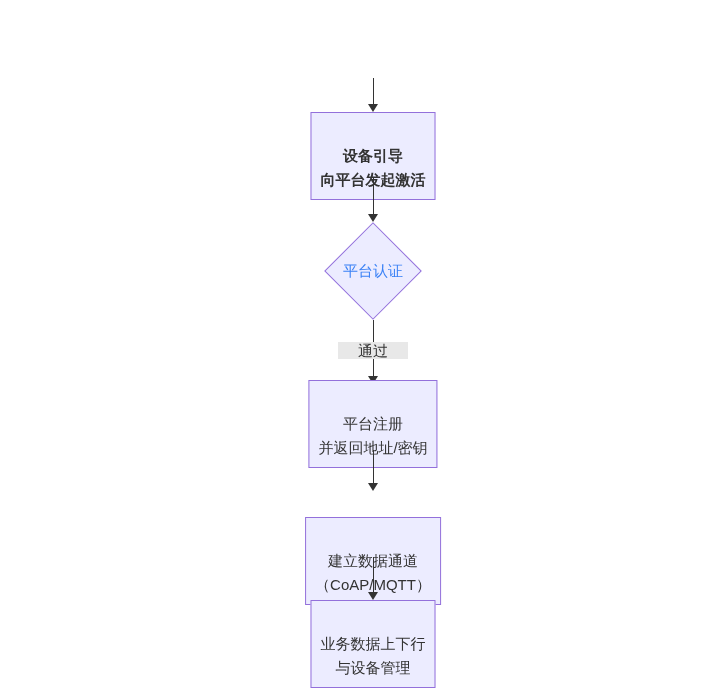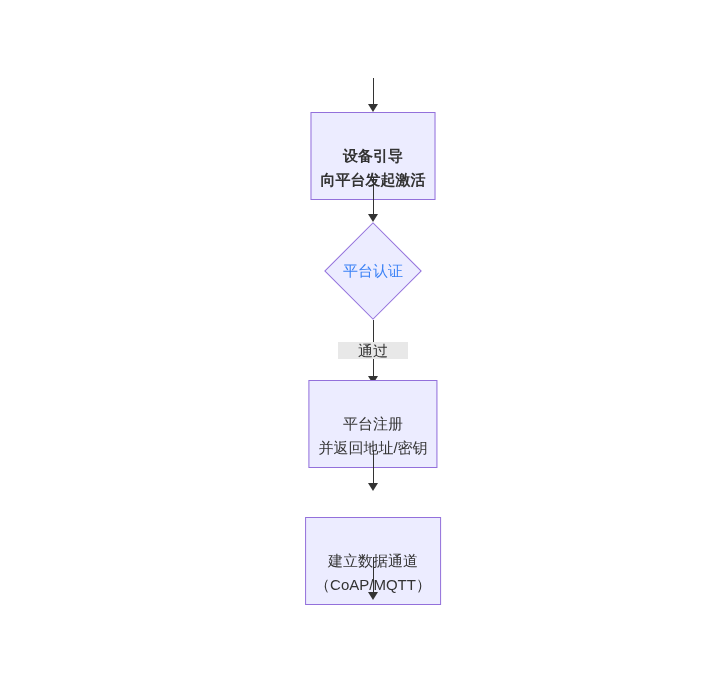--- a/index.html
+++ b/index.html
@@ -144,14 +144,18 @@
   <div class="node" style="top:491px;margin-top:26px;">
     <span>建立数据通道
 （CoAP/MQTT）</span>
   </div>
 
   <div class="edge" style="top:557px;height:43px;">
     <div class="line"></div>
     <div class="arrowhead"></div>
   </div>
 
+  <div class="node" style="top:600px;">
+    <span>业务数据上下行
+与设备管理</span>
+  </div>
 
 </div>
 
 </body></html>

